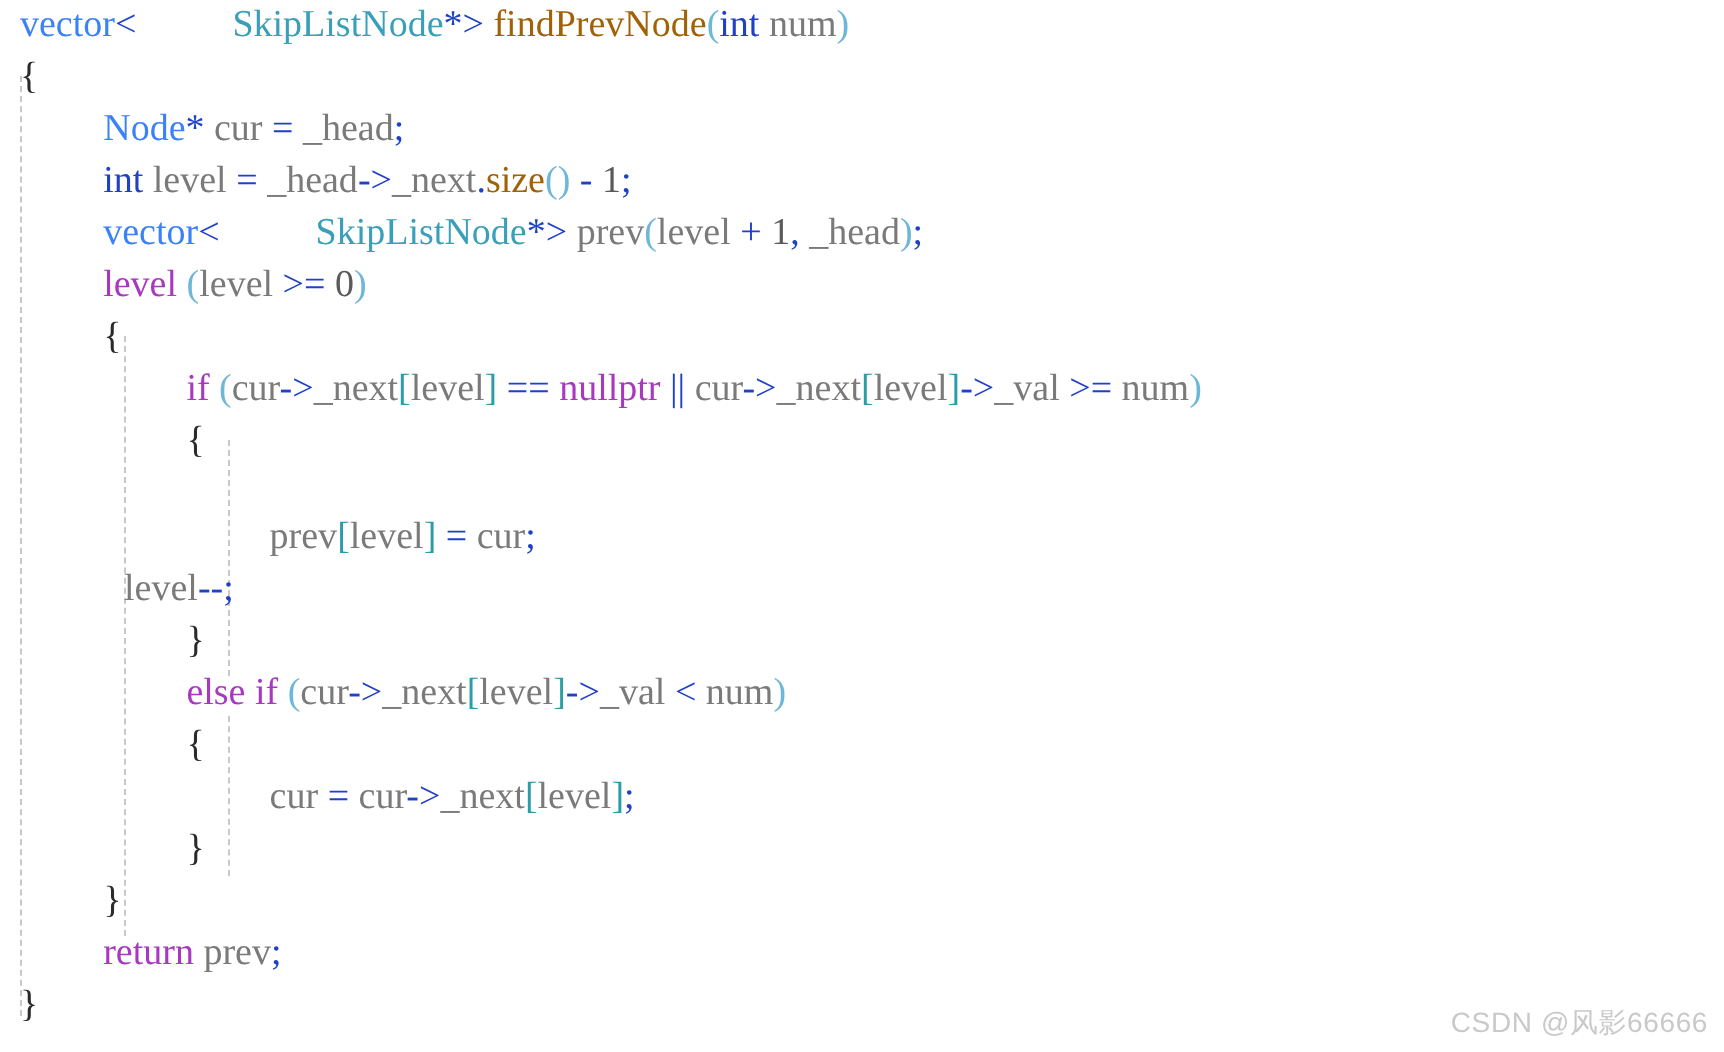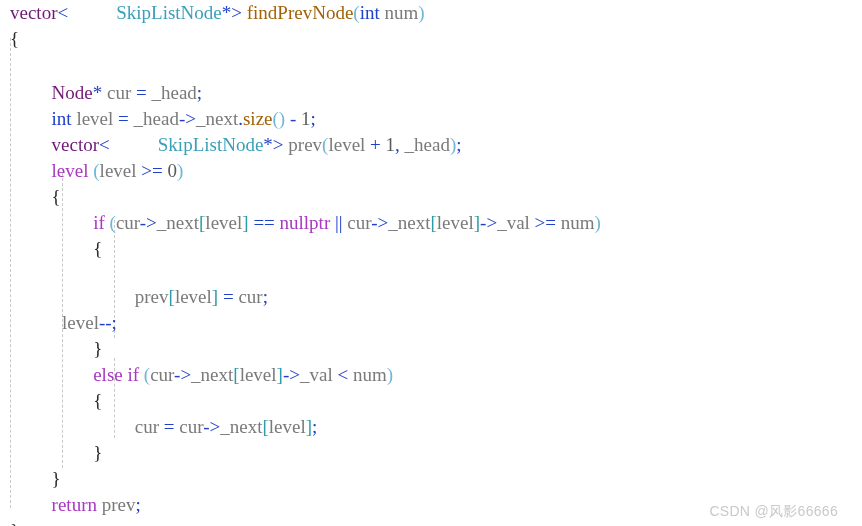--- a/index.html
+++ b/index.html
@@ -28,38 +28,38 @@
     line-height: 26px;
     white-space: pre;
     font-family: "Liberation Serif", "DejaVu Serif", serif;
     font-size: 19px;
     letter-spacing: 0px;
   }
   
   .t-plain  { color: #7a7a7a; }
   .t-punct  { color: #1f41c8; }
   .t-kw     { color: #a838c0; }
-  .t-type   { color: #701a75; }
+  .t-type   { color: #3b82f6; }
   .t-tmpl   { color: #3a9fb8; margin-left: 48px; }
   .t-fn     { color: #a16207; }
   .t-brace  { color: #2a2a2a; }
   .t-num    { color: #5a5a5a; }
   .t-brkt   { color: #2d9ba8; }
   .t-paren  { color: #6fb7d8; }
 
   
   .guide {
     position: absolute;
     width: 0;
     border-left: 1px dashed #c8c8c8;
   }
 
   .watermark {
     position: absolute;
-    right: 24px;
+    right: 8px;
     bottom: 5px;
     font-family: "Liberation Sans", "DejaVu Sans", sans-serif;
     font-size: 14px;
     color: #c9c9c9;
     letter-spacing: 0.3px;
     white-space: nowrap;
   }
 </style>
 </head>
 <body>
@@ -69,21 +69,21 @@
   <div class="guides-layer">
       <div class="guide" style="left: 10px; top: 38px; height: 470px;"></div>
       <div class="guide" style="left: 62px; top: 168px; height: 300px;"></div>
       <div class="guide" style="left: 114px; top: 220px; height: 118px;"></div>
       <div class="guide" style="left: 114px; top: 358px; height: 80px;"></div>
     </div>
 
   <div class="code-area" id="code-area">
       <div class="code-line" style="padding-left: 10px;"><span class="t-type">vector</span><span class="t-punct">&lt;</span><span class="t-tmpl">SkipListNode</span><span class="t-punct">*</span><span class="t-punct">&gt;</span><span class="t-plain"> </span><span class="t-fn">findPrevNode</span><span class="t-paren">(</span><span class="t-punct">int</span><span class="t-plain"> </span><span class="t-plain">num</span><span class="t-paren">)</span></div>
       <div class="code-line" style="padding-left: 10px;"><span class="t-brace">{</span></div>
-      <div class="code-line" style="padding-left: 51.6px; margin-top: 28px;"><span class="t-type">Node</span><span class="t-punct">*</span><span class="t-plain"> </span><span class="t-plain">cur</span><span class="t-plain"> </span><span class="t-punct">=</span><span class="t-plain"> </span><span class="t-plain">_head</span><span class="t-punct">;</span></div>
+      <div class="code-line" style="padding-left: 51.6px;"><span class="t-type">Node</span><span class="t-punct">*</span><span class="t-plain"> </span><span class="t-plain">cur</span><span class="t-plain"> </span><span class="t-punct">=</span><span class="t-plain"> </span><span class="t-plain">_head</span><span class="t-punct">;</span></div>
       <div class="code-line" style="padding-left: 51.6px;"><span class="t-punct">int</span><span class="t-plain"> </span><span class="t-plain">level</span><span class="t-plain"> </span><span class="t-punct">=</span><span class="t-plain"> </span><span class="t-plain">_head</span><span class="t-punct">-&gt;</span><span class="t-plain">_next</span><span class="t-punct">.</span><span class="t-fn">size</span><span class="t-paren">()</span><span class="t-plain"> </span><span class="t-punct">-</span><span class="t-plain"> </span><span class="t-num">1</span><span class="t-punct">;</span></div>
       <div class="code-line" style="padding-left: 51.6px;"><span class="t-type">vector</span><span class="t-punct">&lt;</span><span class="t-tmpl">SkipListNode</span><span class="t-punct">*</span><span class="t-punct">&gt;</span><span class="t-plain"> </span><span class="t-plain">prev</span><span class="t-paren">(</span><span class="t-plain">level</span><span class="t-plain"> </span><span class="t-punct">+</span><span class="t-plain"> </span><span class="t-num">1</span><span class="t-punct">,</span><span class="t-plain"> </span><span class="t-plain">_head</span><span class="t-paren">)</span><span class="t-punct">;</span></div>
       <div class="code-line" style="padding-left: 51.6px;"><span class="t-kw">level</span><span class="t-plain"> </span><span class="t-paren">(</span><span class="t-plain">level</span><span class="t-plain"> </span><span class="t-punct">&gt;=</span><span class="t-plain"> </span><span class="t-num">0</span><span class="t-paren">)</span></div>
       <div class="code-line" style="padding-left: 51.6px;"><span class="t-brace">{</span></div>
       <div class="code-line" style="padding-left: 93.2px;"><span class="t-kw">if</span><span class="t-plain"> </span><span class="t-paren">(</span><span class="t-plain">cur</span><span class="t-punct">-&gt;</span><span class="t-plain">_next</span><span class="t-brkt">[</span><span class="t-plain">level</span><span class="t-brkt">]</span><span class="t-plain"> </span><span class="t-punct">==</span><span class="t-plain"> </span><span class="t-kw">nullptr</span><span class="t-plain"> </span><span class="t-punct">||</span><span class="t-plain"> </span><span class="t-plain">cur</span><span class="t-punct">-&gt;</span><span class="t-plain">_next</span><span class="t-brkt">[</span><span class="t-plain">level</span><span class="t-brkt">]</span><span class="t-punct">-&gt;</span><span class="t-plain">_val</span><span class="t-plain"> </span><span class="t-punct">&gt;=</span><span class="t-plain"> </span><span class="t-plain">num</span><span class="t-paren">)</span></div>
       <div class="code-line" style="padding-left: 93.2px;"><span class="t-brace">{</span></div>
       <div class="code-line" style="padding-left: 134.8px; margin-top: 22px;"><span class="t-plain">prev</span><span class="t-brkt">[</span><span class="t-plain">level</span><span class="t-brkt">]</span><span class="t-plain"> </span><span class="t-punct">=</span><span class="t-plain"> </span><span class="t-plain">cur</span><span class="t-punct">;</span></div>
       <div class="code-line" style="padding-left: 62px;"><span class="t-plain">level</span><span class="t-punct">--</span><span class="t-punct">;</span></div>
       <div class="code-line" style="padding-left: 93.2px;"><span class="t-brace">}</span></div>
       <div class="code-line" style="padding-left: 93.2px;"><span class="t-kw">else</span><span class="t-plain"> </span><span class="t-kw">if</span><span class="t-plain"> </span><span class="t-paren">(</span><span class="t-plain">cur</span><span class="t-punct">-&gt;</span><span class="t-plain">_next</span><span class="t-brkt">[</span><span class="t-plain">level</span><span class="t-brkt">]</span><span class="t-punct">-&gt;</span><span class="t-plain">_val</span><span class="t-plain"> </span><span class="t-punct">&lt;</span><span class="t-plain"> </span><span class="t-plain">num</span><span class="t-paren">)</span></div>

